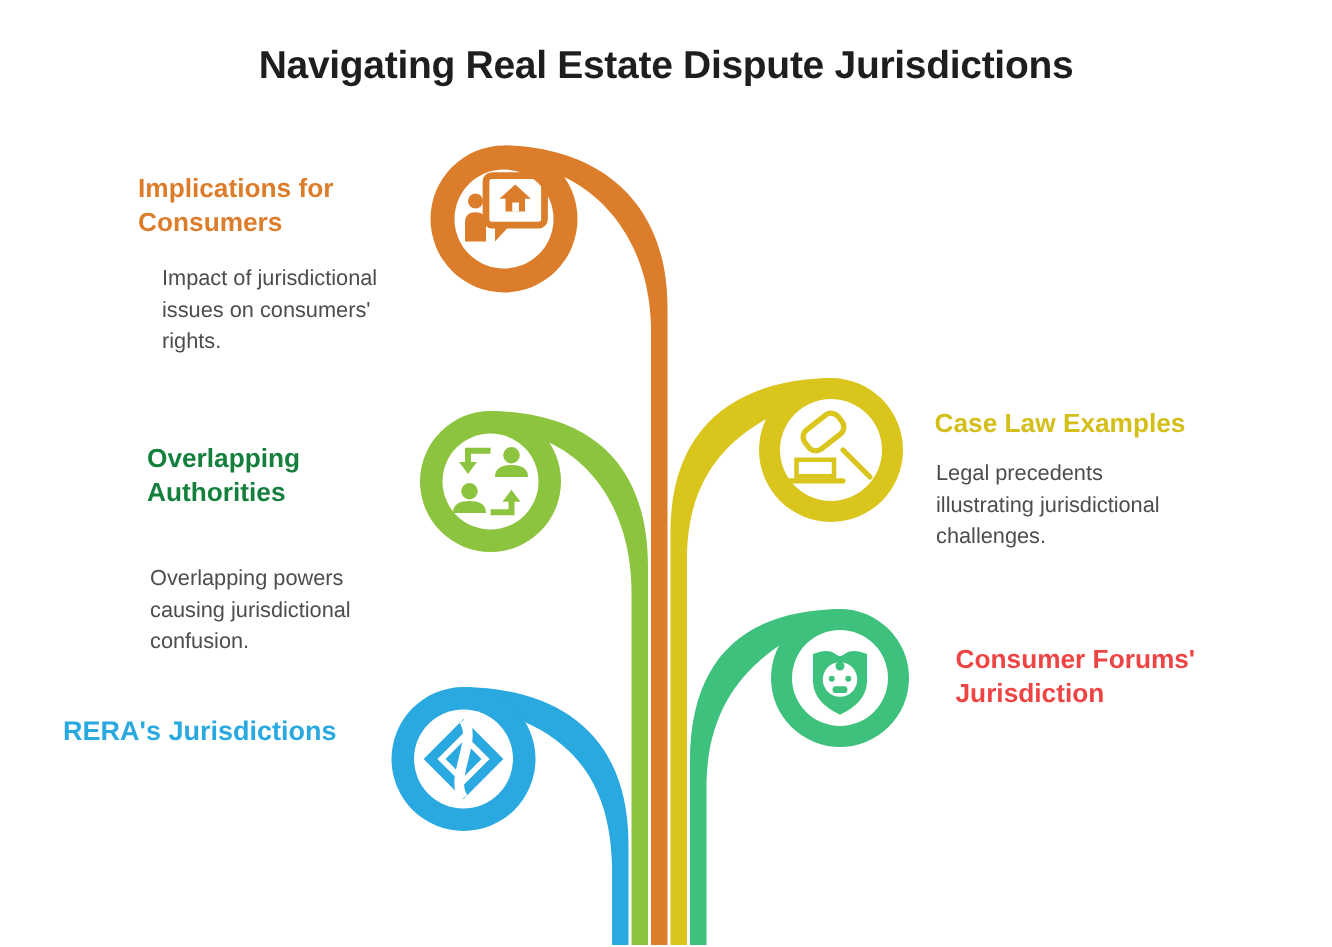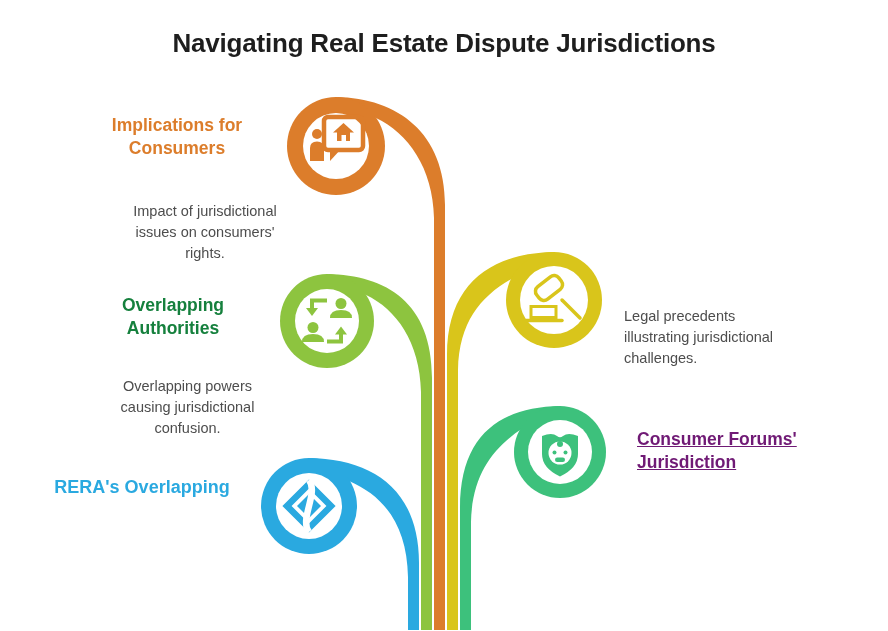--- a/index.html
+++ b/index.html
@@ -8,27 +8,27 @@
     font-family:"Liberation Sans", sans-serif;
   }
   .main-title{
     position:absolute;left:0;right:0;top:28px;text-align:center;
     font-size:26px;font-weight:800;color:#1e1e1e;letter-spacing:-0.2px;
   }
   .diagram-svg{position:absolute;left:0;top:0;}
   .tblock{position:absolute;}
   .tblock .node-title{font-weight:bold;font-size:17.5px;line-height:23px;margin:0 0 0 0;}
   .tblock .node-desc{font-size:14.5px;line-height:21px;color:#4d4d4d;margin:0;}
-  .align-r{text-align:center;}
+  .align-r{text-align:left;}
   .align-l{text-align:left;}
   .c-orange{color:#dc7d2b;}
   .c-lime{color:#15803d;}
   .c-blue{color:#2aa9e0;}
   .c-yellow{color:#d4be1a;}
-  .c-green{color:#701a75;text-decoration:underline;}
+  .c-green{color:#ef4444;}
 </style>
 </head>
 <body>
 
 <div class="canvas">
 
   <div class="main-title">Navigating Real Estate Dispute Jurisdictions</div>
 
   <svg class="diagram-svg" width="888" height="631" viewBox="0 0 888 631">
 
@@ -103,35 +103,38 @@
         <circle cx="554.5" cy="452.5" r="2"></circle>
         <circle cx="565.5" cy="452.5" r="2"></circle>
         <rect x="555" y="457.5" width="10" height="4.5" rx="2.25"></rect>
       </g>
     </g>
   </svg>
 
   <div class="tblock align-r" style="left:92px;top:114px;width:170px;">
     <div class="node-title c-orange">Implications for Consumers</div>
   </div>
-  <div class="tblock align-r" style="left:120px;top:176px;width:170px;margin-top:25px;">
+  <div class="tblock align-r" style="left:108px;top:176px;width:170px;">
     <p class="node-desc">Impact of jurisdictional issues on consumers' rights.</p>
   </div>
 
   <div class="tblock align-r" style="left:98px;top:294px;width:150px;">
     <div class="node-title c-lime">Overlapping Authorities</div>
   </div>
   <div class="tblock align-r" style="left:100px;top:356px;width:175px;margin-top:20px;">
     <p class="node-desc">Overlapping powers causing jurisdictional confusion.</p>
   </div>
 
   <div class="tblock align-r" style="left:42px;top:476px;width:200px;">
-    <div class="node-title c-blue" style="font-size:18px;">RERA's Overlapping</div>
+    <div class="node-title c-blue" style="font-size:18px;">RERA's Jurisdictions</div>
   </div>
 
+  <div class="tblock align-l" style="left:623px;top:271px;width:210px;">
+    <div class="node-title c-yellow">Case Law Examples</div>
+  </div>
   <div class="tblock align-l" style="left:624px;top:306px;width:180px;">
     <p class="node-desc">Legal precedents illustrating jurisdictional challenges.</p>
   </div>
 
   <div class="tblock align-l" style="left:637px;top:428px;width:185px;">
     <div class="node-title c-green">Consumer Forums' Jurisdiction</div>
   </div>
 
 </div>
 

